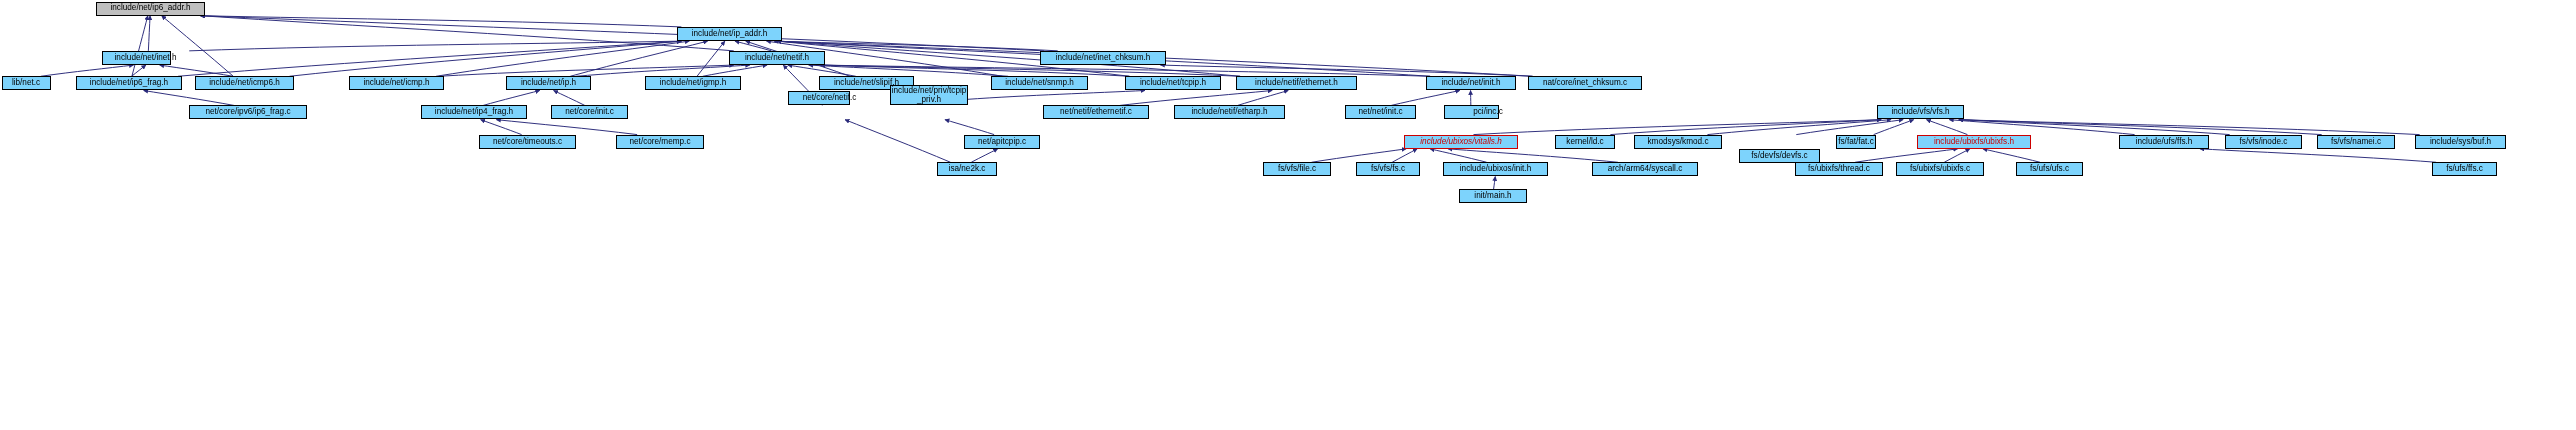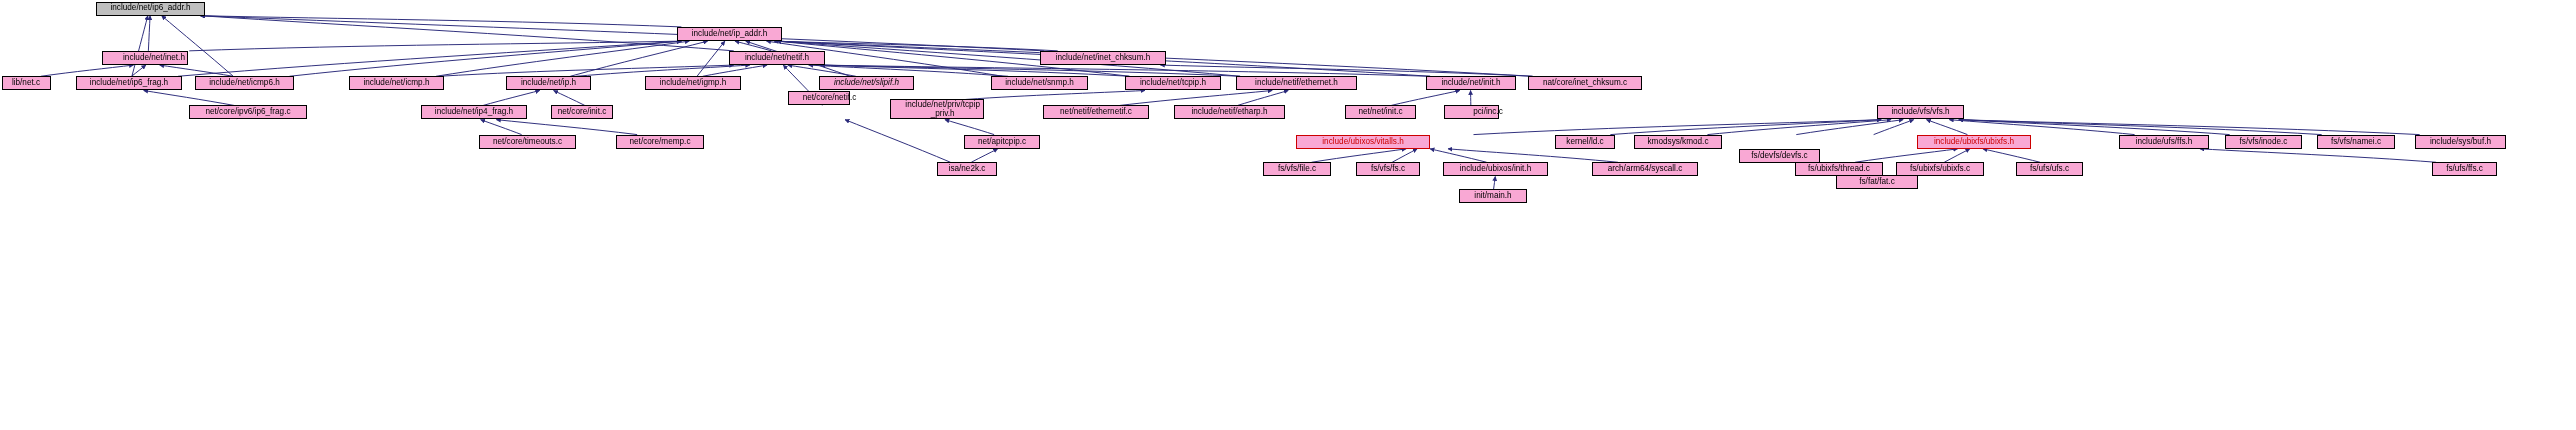--- a/index.html
+++ b/index.html
@@ -1,20 +1,20 @@
 <!DOCTYPE html>
 <html style="font-size:12px"><head>
 <meta charset="utf-8">
 <title>include/net/ip6_addr.h - Included By Graph</title>
 <style>
   html,body{margin:0;padding:0;background:#ffffff;}
   #canvas{position:relative;width:2576px;height:430px;overflow:hidden;
           font-family:"Liberation Sans","DejaVu Sans",sans-serif;background:#fff;}
   svg.edges{position:absolute;left:0;top:0;width:2576px;height:430px;}
-  .node{position:absolute;box-sizing:border-box;border:0.7px solid #000;background:#f9a8d4;
+  .node{position:absolute;box-sizing:border-box;border:0.7px solid #000;background:#7dd3fc;
         display:flex;align-items:center;justify-content:center;
         font-size:8.2px;line-height:1;color:#000;white-space:nowrap;letter-spacing:0;
         padding:0 3px;height:14px;}
   .node.root{background:#bfbfbf;border-color:#000;}
   .node.red{border-color:#cc0000;}
   .node.red .lbl{color:#cc0000;}
   .node .lbl{pointer-events:none;}
 </style>
 </head>
 <body>
@@ -94,21 +94,21 @@
         <path d="M 1996.86 253 C 1997.658 247.03404, 1998.5016 240.76, 1999.14 236" marker-end="url(#arr)"></path>
       </g>
   </svg>
   <div id="node-layer">
       <div class="node root" style="left: 96px; top: 1.5px; width: 109px;">
         <span class="lbl">include/net/ip6_addr.h</span>
       </div>
       <div class="node" style="left: 677px; top: 27px; width: 105px;">
         <span class="lbl">include/net/ip_addr.h</span>
       </div>
-      <div class="node" style="left: 102px; top: 51px; width: 86px; padding-left: 21px;">
+      <div class="node" style="left: 102px; top: 51px; width: 69px; padding-left: 21px;">
         <span class="lbl">include/net/inet.h</span>
       </div>
       <div class="node" style="left: 729px; top: 51px; width: 96px;">
         <span class="lbl">include/net/netif.h</span>
       </div>
       <div class="node" style="left: 1040px; top: 51px; width: 126px;">
         <span class="lbl">include/net/inet_chksum.h</span>
       </div>
       <div class="node" style="left: 1.5px; top: 76px; width: 49px;">
         <span class="lbl">lib/net.c</span>
@@ -121,21 +121,21 @@
       </div>
       <div class="node" style="left: 349px; top: 76px; width: 95px;">
         <span class="lbl">include/net/icmp.h</span>
       </div>
       <div class="node" style="left: 506px; top: 76px; width: 85px;">
         <span class="lbl">include/net/ip.h</span>
       </div>
       <div class="node" style="left: 645px; top: 76px; width: 96px;">
         <span class="lbl">include/net/igmp.h</span>
       </div>
-      <div class="node" style="left: 819px; top: 76px; width: 95px; font-style: italic;">
+      <div class="node" style="left: 819px; top: 76px; width: 95px;">
         <span class="lbl">include/net/slipif.h</span>
       </div>
       <div class="node" style="left: 991px; top: 76px; width: 97px;">
         <span class="lbl">include/net/snmp.h</span>
       </div>
       <div class="node" style="left: 1125px; top: 76px; width: 96px;">
         <span class="lbl">include/net/tcpip.h</span>
       </div>
       <div class="node" style="left: 1236px; top: 76px; width: 121px;">
         <span class="lbl">include/netif/ethernet.h</span>
@@ -148,27 +148,27 @@
       </div>
       <div class="node" style="left: 1877px; top: 105px; width: 87px;">
         <span class="lbl">include/vfs/vfs.h</span>
       </div>
       <div class="node" style="left: 189px; top: 105px; width: 118px;">
         <span class="lbl">net/core/ipv6/ip6_frag.c</span>
       </div>
       <div class="node" style="left: 421px; top: 105px; width: 106px;">
         <span class="lbl">include/net/ip4_frag.h</span>
       </div>
-      <div class="node" style="left: 551px; top: 105px; width: 62px;">
+      <div class="node" style="left: 551px; top: 105px; width: 77px;">
         <span class="lbl">net/core/init.c</span>
       </div>
       <div class="node" style="left: 788px; top: 91px; width: 62px; padding-left: 24px;">
         <span class="lbl">net/core/netif.c</span>
       </div>
-      <div class="node" style="left: 890px; top: 99px; width: 94px; height: 20px; line-height: 1.15; justify-content: flex-end;">
+      <div class="node" style="left: 890px; top: 85px; width: 78px; height: 20px; line-height: 1.15;">
         <span class="lbl" style="white-space: pre-line; text-align: center;">include/net/priv/tcpip
 _priv.h</span>
       </div>
       <div class="node" style="left: 1043px; top: 105px; width: 106px;">
         <span class="lbl">net/netif/ethernetif.c</span>
       </div>
       <div class="node" style="left: 1174px; top: 105px; width: 111px;">
         <span class="lbl">include/netif/etharp.h</span>
       </div>
       <div class="node" style="left: 1345px; top: 105px; width: 71px;">
@@ -179,33 +179,33 @@
       </div>
       <div class="node" style="left: 479px; top: 135px; width: 97px;">
         <span class="lbl">net/core/timeouts.c</span>
       </div>
       <div class="node" style="left: 616px; top: 135px; width: 88px;">
         <span class="lbl">net/core/memp.c</span>
       </div>
       <div class="node" style="left: 964px; top: 135px; width: 76px;">
         <span class="lbl">net/apitcpip.c</span>
       </div>
-      <div class="node red" style="left: 1296px; top: 135px; width: 134px;">
+      <div class="node red" style="left: 1404px; top: 135px; width: 114px; font-style: italic;">
         <span class="lbl">include/ubixos/vitalls.h</span>
       </div>
       <div class="node" style="left: 1555px; top: 135px; width: 60px;">
         <span class="lbl">kernel/ld.c</span>
       </div>
       <div class="node" style="left: 1634px; top: 135px; width: 88px;">
         <span class="lbl">kmodsys/kmod.c</span>
       </div>
       <div class="node" style="left: 1739px; top: 149px; width: 81px;">
         <span class="lbl">fs/devfs/devfs.c</span>
       </div>
-      <div class="node" style="left: 1836px; top: 135px; width: 82px; margin-top: 40px;">
+      <div class="node" style="left: 1836px; top: 135px; width: 40px;">
         <span class="lbl">fs/fat/fat.c</span>
       </div>
       <div class="node red" style="left: 1917px; top: 135px; width: 114px;">
         <span class="lbl">include/ubixfs/ubixfs.h</span>
       </div>
       <div class="node" style="left: 2119px; top: 135px; width: 90px;">
         <span class="lbl">include/ufs/ffs.h</span>
       </div>
       <div class="node" style="left: 2225px; top: 135px; width: 77px;">
         <span class="lbl">fs/vfs/inode.c</span>

